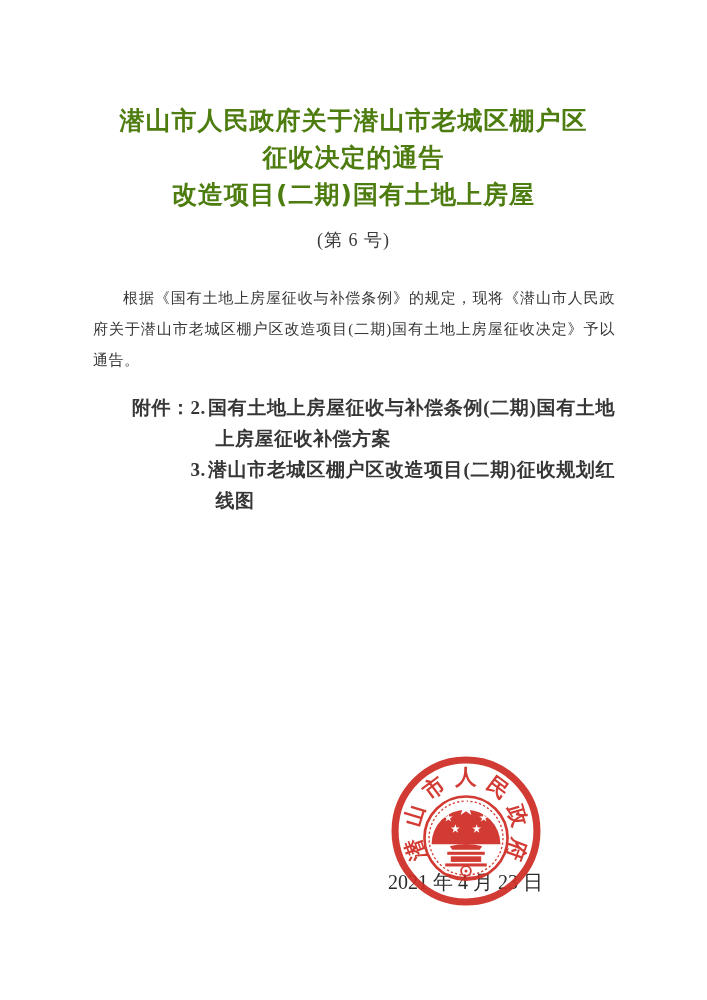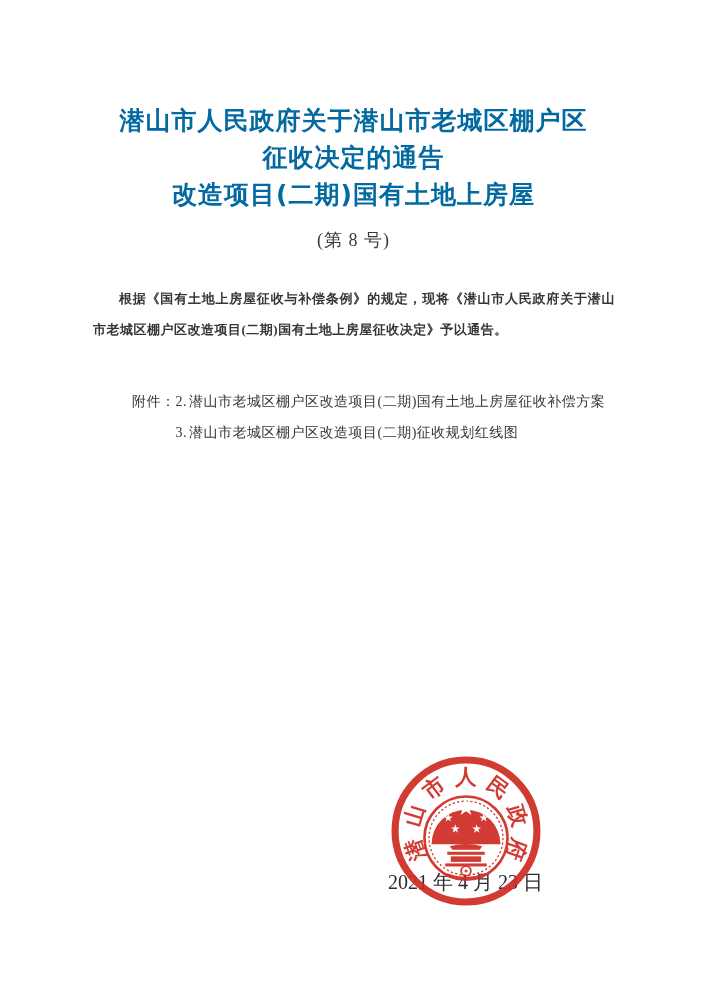--- a/index.html
+++ b/index.html
@@ -11,50 +11,50 @@
     font-family:"Liberation Serif","DejaVu Serif",serif;
     color:#363636;
   }
   .title{
     margin:102px 0 0 0;
     text-align:center;
     font-family:"DejaVu Sans","Liberation Sans",sans-serif;
     font-weight:700;
     font-size:25px;
     line-height:37px;
-    color:#0369a1;
+    color:#4d7c0f;
     letter-spacing:1px;
   }
   .title-line{display:block;}
   .doc-number{
     margin-top:15px;
     text-align:center;
     font-size:18px;
     line-height:24px;
     color:#3a3a3a;
     letter-spacing:1px;
   }
   .body-text{
     margin:31px 92px 0 93px;
   }
   .body-text p{
     margin:2px 0 6px 0;
-    font-size:13px;
+    font-size:15px;
     line-height:31px;
     text-align:justify;
     text-indent:2em;
     letter-spacing:0.5px;
-    font-weight:bold;
   }
   .attachments{
     display:flex;
-    margin:41px 92px 0 132px;
-    font-size:14px;
+    margin:16px 92px 0 132px;
+    font-size:19px;
     line-height:31px;
     letter-spacing:0.5px;
+    font-weight:bold;
   }
   .att-label{flex:none;white-space:nowrap;}
   .att-list{flex:1;}
   .att-item{
     padding-left:25px;
     text-indent:-25px;
     text-align:justify;
   }
   .att-num{padding-right:2px;}
   .seal{
@@ -82,30 +82,30 @@
 <body>
 
 <div class="page">
 
   <h1 class="title">
     <span class="title-line">潜山市人民政府关于潜山市老城区棚户区</span>
     <span class="title-line">征收决定的通告</span>
     <span class="title-line">改造项目(二期)国有土地上房屋</span>
   </h1>
 
-  <div class="doc-number">(第 8 号)</div>
+  <div class="doc-number">(第 6 号)</div>
 
   <div class="body-text">
     <p>根据《国有土地上房屋征收与补偿条例》的规定，现将《潜山市人民政府关于潜山市老城区棚户区改造项目(二期)国有土地上房屋征收决定》予以通告。</p>
   </div>
 
   <div class="attachments">
     <span class="att-label">附件：</span>
     <div class="att-list">
-      <div class="att-item"><span class="att-num">2.</span><span>潜山市老城区棚户区改造项目(二期)国有土地上房屋征收补偿方案</span></div>
+      <div class="att-item"><span class="att-num">2.</span><span>国有土地上房屋征收与补偿条例(二期)国有土地上房屋征收补偿方案</span></div>
       <div class="att-item"><span class="att-num">3.</span><span>潜山市老城区棚户区改造项目(二期)征收规划红线图</span></div>
     </div>
   </div>
 
   <svg class="seal" viewBox="0 0 150 150" xmlns="http://www.w3.org/2000/svg">
     <defs>
       <path id="star" d="M0,-1 L0.2245,-0.309 L0.9511,-0.309 L0.3633,0.118 L0.5878,0.809 L0,0.382 L-0.5878,0.809 L-0.3633,0.118 L-0.9511,-0.309 L-0.2245,-0.309 Z"></path>
     </defs>
 
     <circle cx="75" cy="75" r="70" fill="none" stroke="#cf2d24" stroke-width="7"></circle>

